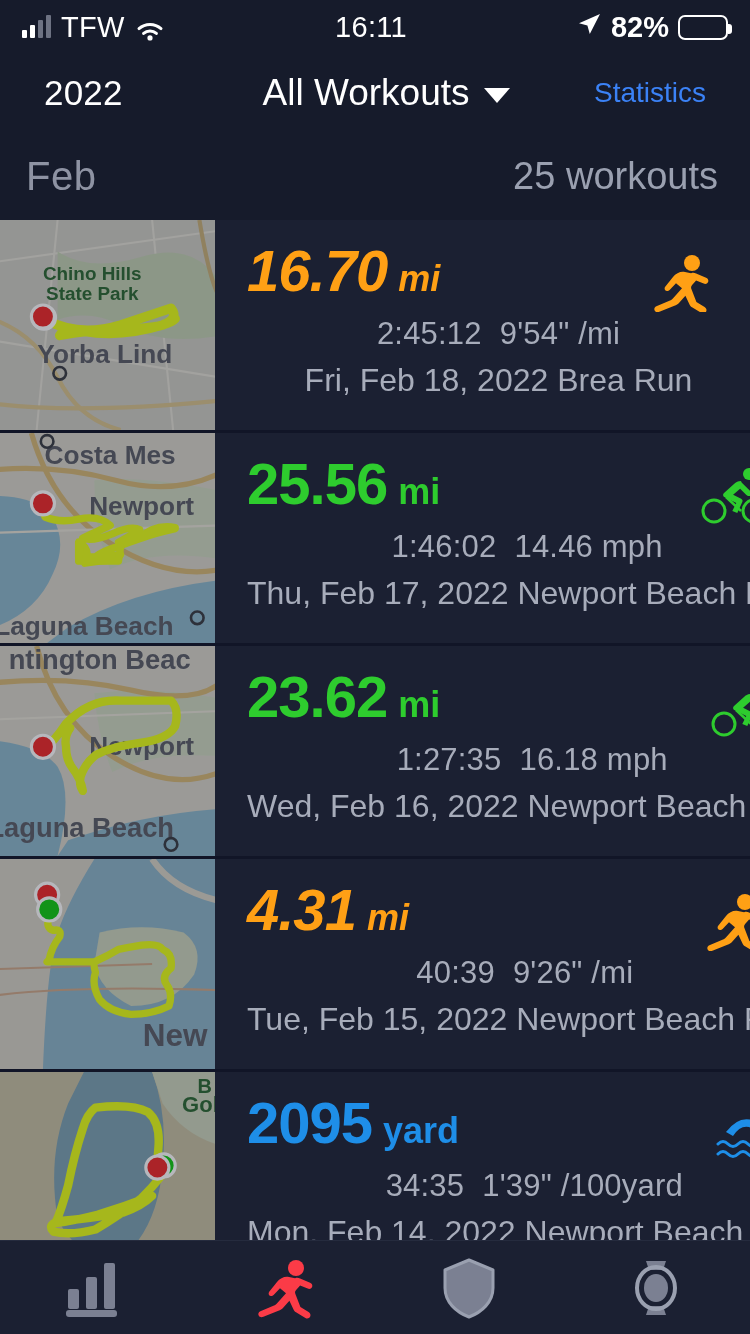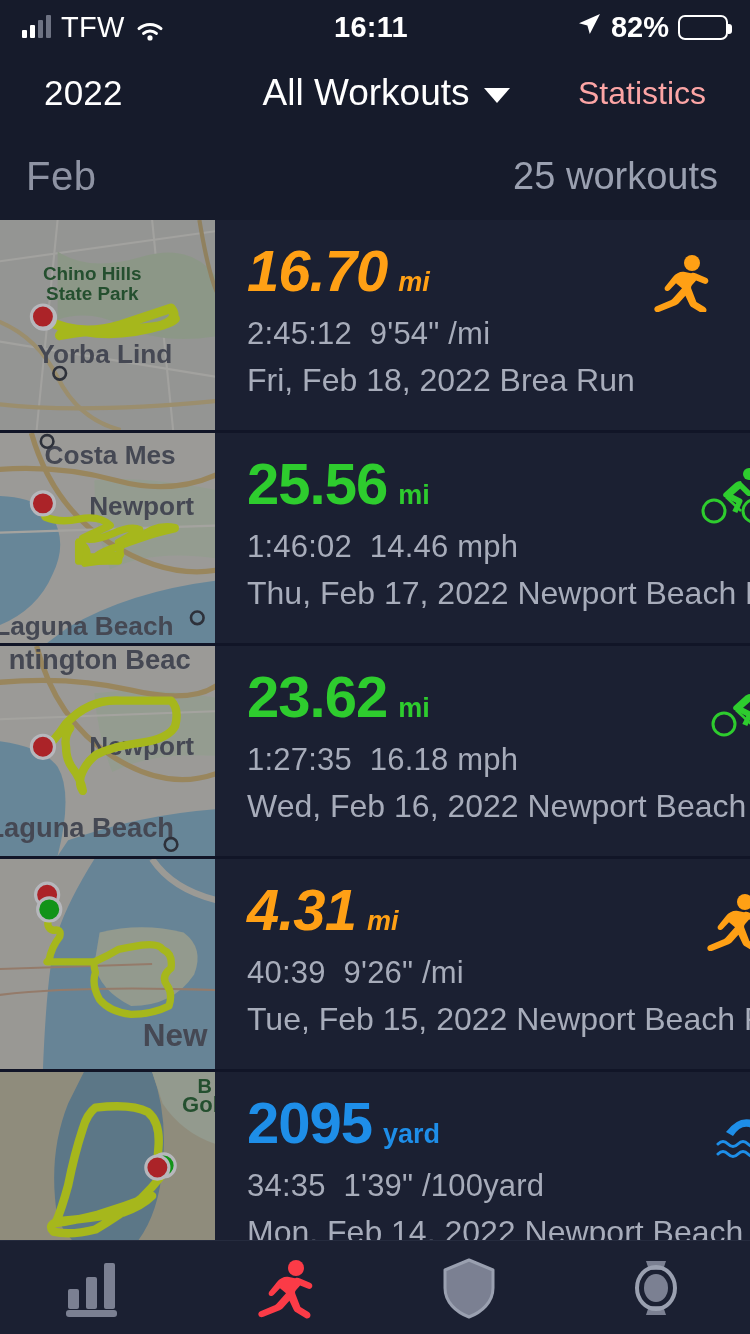--- a/index.html
+++ b/index.html
@@ -21,64 +21,64 @@
   .bars{ display:flex; align-items:flex-end; gap:3px; height:22px; }
   .bars i{ display:block; width:5px; background:#fff; border-radius:1px; }
   .bars i:nth-child(1){ height:8px; }
   .bars i:nth-child(2){ height:13px; }
   .bars i:nth-child(3){ height:18px; background:#6d7282; }
   .bars i:nth-child(4){ height:23px; background:#6d7282; }
   .carrier{ font-size:29px; letter-spacing:.3px; }
   .wifi{ width:30px; height:22px; position:relative; }
   .sb-center{
     position:absolute; left:0; right:8px; text-align:center;
-    font-size:29px; font-weight:700; letter-spacing:.3px; pointer-events:none;
+    font-size:29px; font-weight:400; letter-spacing:.3px; pointer-events:none;
   }
   .sb-right{ margin-left:auto; display:flex; align-items:center; gap:9px; z-index:2;font-weight:bold; }
   .batt-pct{ font-size:29px; }
   .battery{ width:50px; height:25px; border:2.5px solid #fff; border-radius:7px; position:relative; padding:2.5px; }
   .battery .fill{ height:100%; background:#fff; border-radius:3px; }
   .battery:after{ content:""; position:absolute; right:-6px; top:7px; width:4px; height:10px; background:#fff; border-radius:0 3px 3px 0; }
 
   
   .navbar{
     height:78px; flex:0 0 78px; background:#161B2B;
     display:flex; align-items:center; padding:0 44px; position:relative;
   }
   .nav-year{ color:#fff; font-size:35px; letter-spacing:.2px; }
   .nav-title{
     position:absolute; left:0; right:0; text-align:center; color:#fff;
     font-size:37px; font-weight:400; display:flex; align-items:center;
     justify-content:center; gap:14px; pointer-events:none;margin-left:22px;
   }
   .caret{ width:0;height:0;border-left:13px solid transparent;border-right:13px solid transparent;border-top:15px solid #fff; margin-top:5px; }
-  .nav-action{ margin-left:auto; color:#fca5a5; font-size:32px; z-index:2; }
+  .nav-action{ margin-left:auto; color:#3b82f6; font-size:28px; z-index:2; }
 
   
   .month-hdr{
     height:88px; flex:0 0 88px; background:#161B2B;
     display:flex; align-items:center; padding:0 32px 0 26px;
   }
   .month-name{ color:#8E93A3; font-size:40px; letter-spacing:.5px; }
   .month-count{ margin-left:auto; color:#9aa0b0; font-size:38px; }
 
   
-  .list{ flex:1 1 auto; overflow:hidden; background:#111527; }
+  .list{ flex:1 1 auto; overflow:hidden; background:#111527;text-align:center; }
   .row{
     height:210px; background:#1B2032; display:flex; align-items:stretch;
     margin-bottom:3px; position:relative;
   }
   .thumb{ width:215px; flex:0 0 215px; position:relative; overflow:hidden; background:#aab0a8; }
   .thumb svg{ position:absolute; inset:0; width:100%; height:100%; display:block; }
   .thumb .veil{ position:absolute; inset:0; background:rgba(12,16,32,.30); }
 
   .row-body{ flex:1 1 auto; padding:22px 0 0 32px; position:relative; }
   .dist-line{ display:flex; align-items:baseline; gap:11px; }
   .dist{ font-size:58px; font-weight:700; line-height:1; letter-spacing:-1px; }
-  .unit{ font-size:27px; font-weight:700; }
+  .unit{ font-size:36px; font-weight:700; }
   .metrics{ color:#A7ACBA; font-size:31px; margin-top:16px; letter-spacing:.2px; }
   .metrics .gap{ display:inline-block; width:18px; }
   .sub{ color:#A7ACBA; font-size:32px; margin-top:10px; white-space:nowrap; overflow:hidden; }
   .sport-icon{ position:absolute; right:40px; top:34px; width:66px; height:58px; }
 
   .c-run{ color:#FFA015;font-style:italic; }
   .c-bike{ color:#2ECC2E; }
   .c-swim{ color:#1E8EE8; }
 
   

